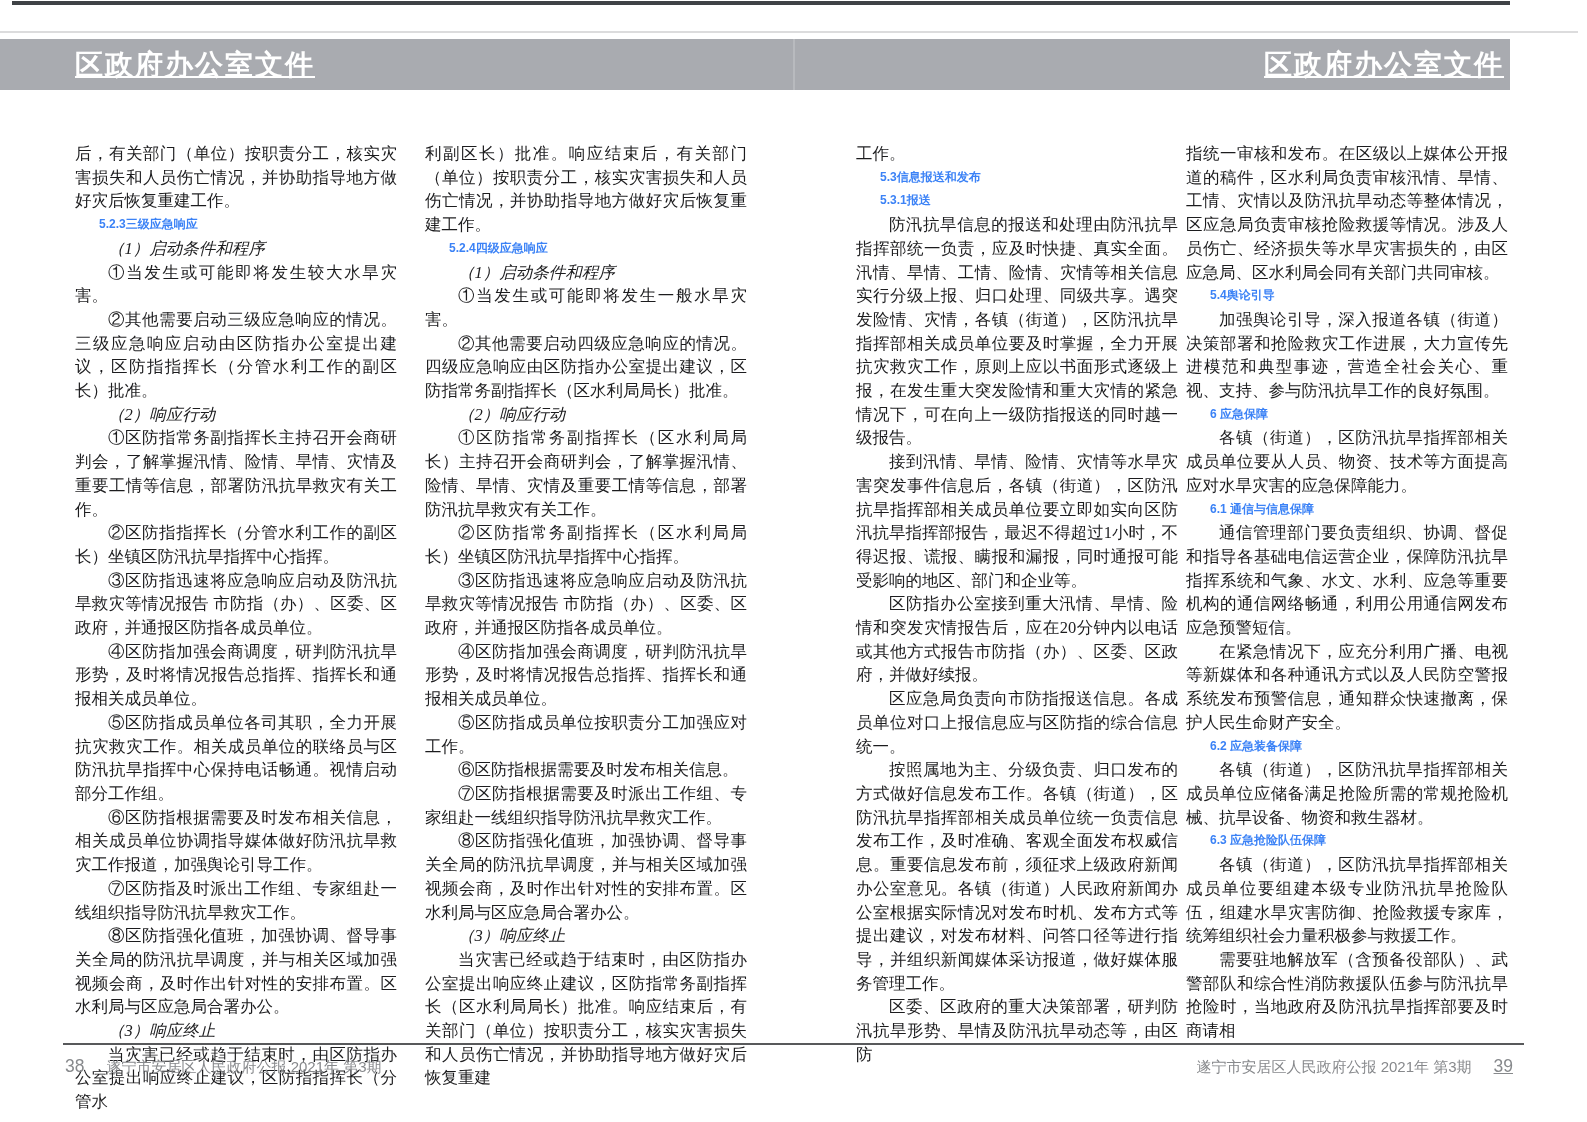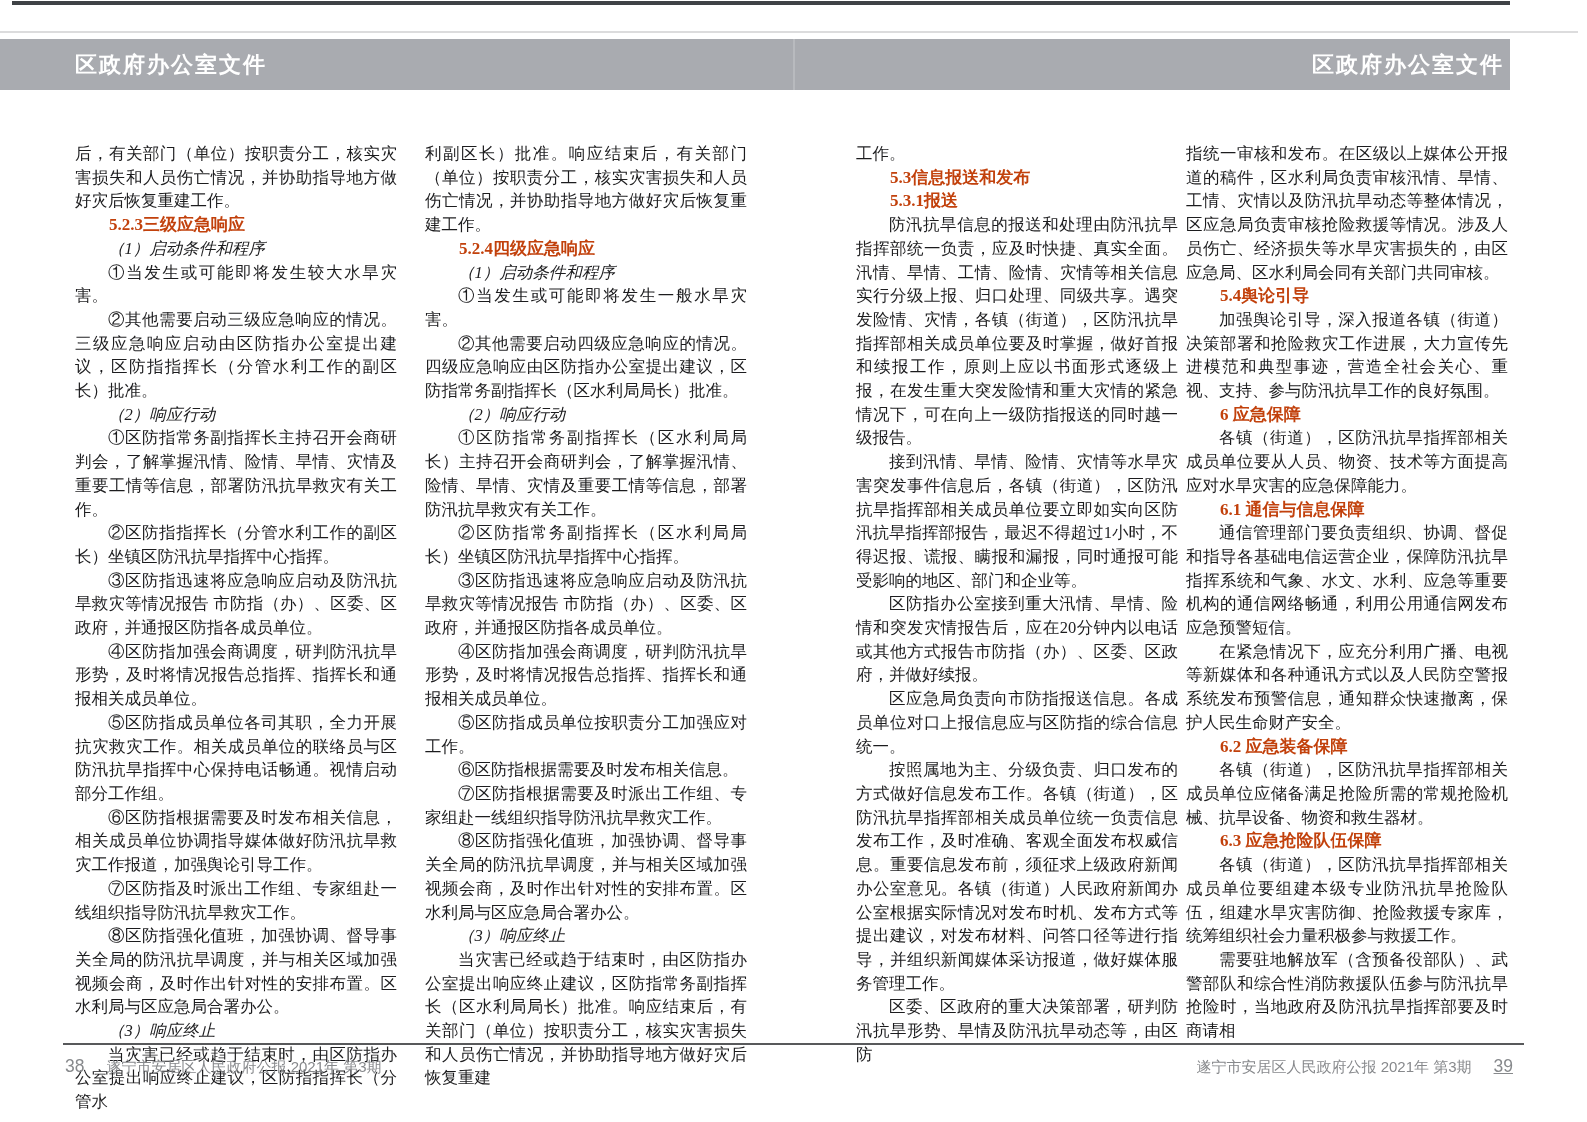--- a/index.html
+++ b/index.html
@@ -9,36 +9,36 @@
     font-family:"Liberation Serif","DejaVu Serif",serif;
     color:#1c1c1e;
   }
   
   .topbar { position:absolute; top:1px; left:12px; width:1498px; height:4px; }
   .thinline { position:absolute; top:31px; left:0; width:1578px; height:2px; }
   .banner {
     position:absolute; top:39px; left:0; width:1510px; height:51px;
     display:flex; align-items:center; justify-content:space-between;
     font-family:"Liberation Sans","DejaVu Sans",sans-serif;
-    font-weight:bold; font-size:22px; letter-spacing:2px; color:#ffffff;
+    font-weight:bold; font-size:28px; letter-spacing:2px; color:#ffffff;text-decoration:underline;
   }
   .banner .lbl-left  { margin-left:75px; }
   .banner .lbl-right { margin-right:6px; }
   .banner-seam { position:absolute; top:39px; left:793px; width:2px; height:51px; background:rgba(255,255,255,0.18); }
   
   .col { position:absolute; top:142px; width:322px; text-align:justify; text-justify:inter-character; }
   .col-1 { left:75px; }
   .col-2 { left:425px; }
   .col-3 { left:856px; }
   .col-4 { left:1186px; }
   .blk { margin:0; padding:0; font-size:16.5px; line-height:23.7px; text-indent:2em; }
   .blk.no-indent { text-indent:0;font-family:Liberation Serif, serif; }
   .blk-h {
-    font-family:Liberation Serif, serif;
-    font-weight:bold; color:#c2410c; font-size:17px;
+    font-family:Liberation Sans, sans-serif;
+    font-weight:bold; color:#3b82f6; font-size:12px;
   }
   .blk-kai { font-style:italic; }
   
   .footrule { position:absolute; top:1043px; left:63px; width:1461px; height:2px; }
   .footer-left, .footer-right {
     position:absolute; top:1056px; height:24px;
     display:flex; align-items:baseline;
     font-family:"Liberation Sans","DejaVu Sans",sans-serif;
     font-size:15px;
   }
@@ -95,21 +95,21 @@
       <p class="blk blk-body">⑥区防指根据需要及时发布相关信息。</p>
       <p class="blk blk-body">⑦区防指根据需要及时派出工作组、专家组赴一线组织指导防汛抗旱救灾工作。</p>
       <p class="blk blk-body">⑧区防指强化值班，加强协调、督导事关全局的防汛抗旱调度，并与相关区域加强视频会商，及时作出针对性的安排布置。区水利局与区应急局合署办公。</p>
       <p class="blk blk-kai">（3）响应终止</p>
       <p class="blk blk-body">当灾害已经或趋于结束时，由区防指办公室提出响应终止建议，区防指常务副指挥长（区水利局局长）批准。响应结束后，有关部门（单位）按职责分工，核实灾害损失和人员伤亡情况，并协助指导地方做好灾后恢复重建</p>
     </div>
   <div class="col col-3">
       <p class="blk blk-body no-indent">工作。</p>
       <p class="blk blk-h">5.3信息报送和发布</p>
       <p class="blk blk-h">5.3.1报送</p>
-      <p class="blk blk-body">防汛抗旱信息的报送和处理由防汛抗旱指挥部统一负责，应及时快捷、真实全面。汛情、旱情、工情、险情、灾情等相关信息实行分级上报、归口处理、同级共享。遇突发险情、灾情，各镇（街道），区防汛抗旱指挥部相关成员单位要及时掌握，做好首报和续报工作，原则上应以书面形式逐级上报，在发生重大突发险情和重大灾情的紧急情况下，可在向上一级防指报送的同时越一级报告。</p>
+      <p class="blk blk-body">防汛抗旱信息的报送和处理由防汛抗旱指挥部统一负责，应及时快捷、真实全面。汛情、旱情、工情、险情、灾情等相关信息实行分级上报、归口处理、同级共享。遇突发险情、灾情，各镇（街道），区防汛抗旱指挥部相关成员单位要及时掌握，全力开展抗灾救灾工作，原则上应以书面形式逐级上报，在发生重大突发险情和重大灾情的紧急情况下，可在向上一级防指报送的同时越一级报告。</p>
       <p class="blk blk-body">接到汛情、旱情、险情、灾情等水旱灾害突发事件信息后，各镇（街道），区防汛抗旱指挥部相关成员单位要立即如实向区防汛抗旱指挥部报告，最迟不得超过1小时，不得迟报、谎报、瞒报和漏报，同时通报可能受影响的地区、部门和企业等。</p>
       <p class="blk blk-body">区防指办公室接到重大汛情、旱情、险情和突发灾情报告后，应在20分钟内以电话或其他方式报告市防指（办）、区委、区政府，并做好续报。</p>
       <p class="blk blk-body">区应急局负责向市防指报送信息。各成员单位对口上报信息应与区防指的综合信息统一。</p>
       <p class="blk blk-body">按照属地为主、分级负责、归口发布的方式做好信息发布工作。各镇（街道），区防汛抗旱指挥部相关成员单位统一负责信息发布工作，及时准确、客观全面发布权威信息。重要信息发布前，须征求上级政府新闻办公室意见。各镇（街道）人民政府新闻办公室根据实际情况对发布时机、发布方式等提出建议，对发布材料、问答口径等进行指导，并组织新闻媒体采访报道，做好媒体服务管理工作。</p>
       <p class="blk blk-body">区委、区政府的重大决策部署，研判防汛抗旱形势、旱情及防汛抗旱动态等，由区防</p>
     </div>
   <div class="col col-4">
       <p class="blk blk-body no-indent">指统一审核和发布。在区级以上媒体公开报道的稿件，区水利局负责审核汛情、旱情、工情、灾情以及防汛抗旱动态等整体情况，区应急局负责审核抢险救援等情况。涉及人员伤亡、经济损失等水旱灾害损失的，由区应急局、区水利局会同有关部门共同审核。</p>
       <p class="blk blk-h">5.4舆论引导</p>
       <p class="blk blk-body">加强舆论引导，深入报道各镇（街道）决策部署和抢险救灾工作进展，大力宣传先进模范和典型事迹，营造全社会关心、重视、支持、参与防汛抗旱工作的良好氛围。</p>

